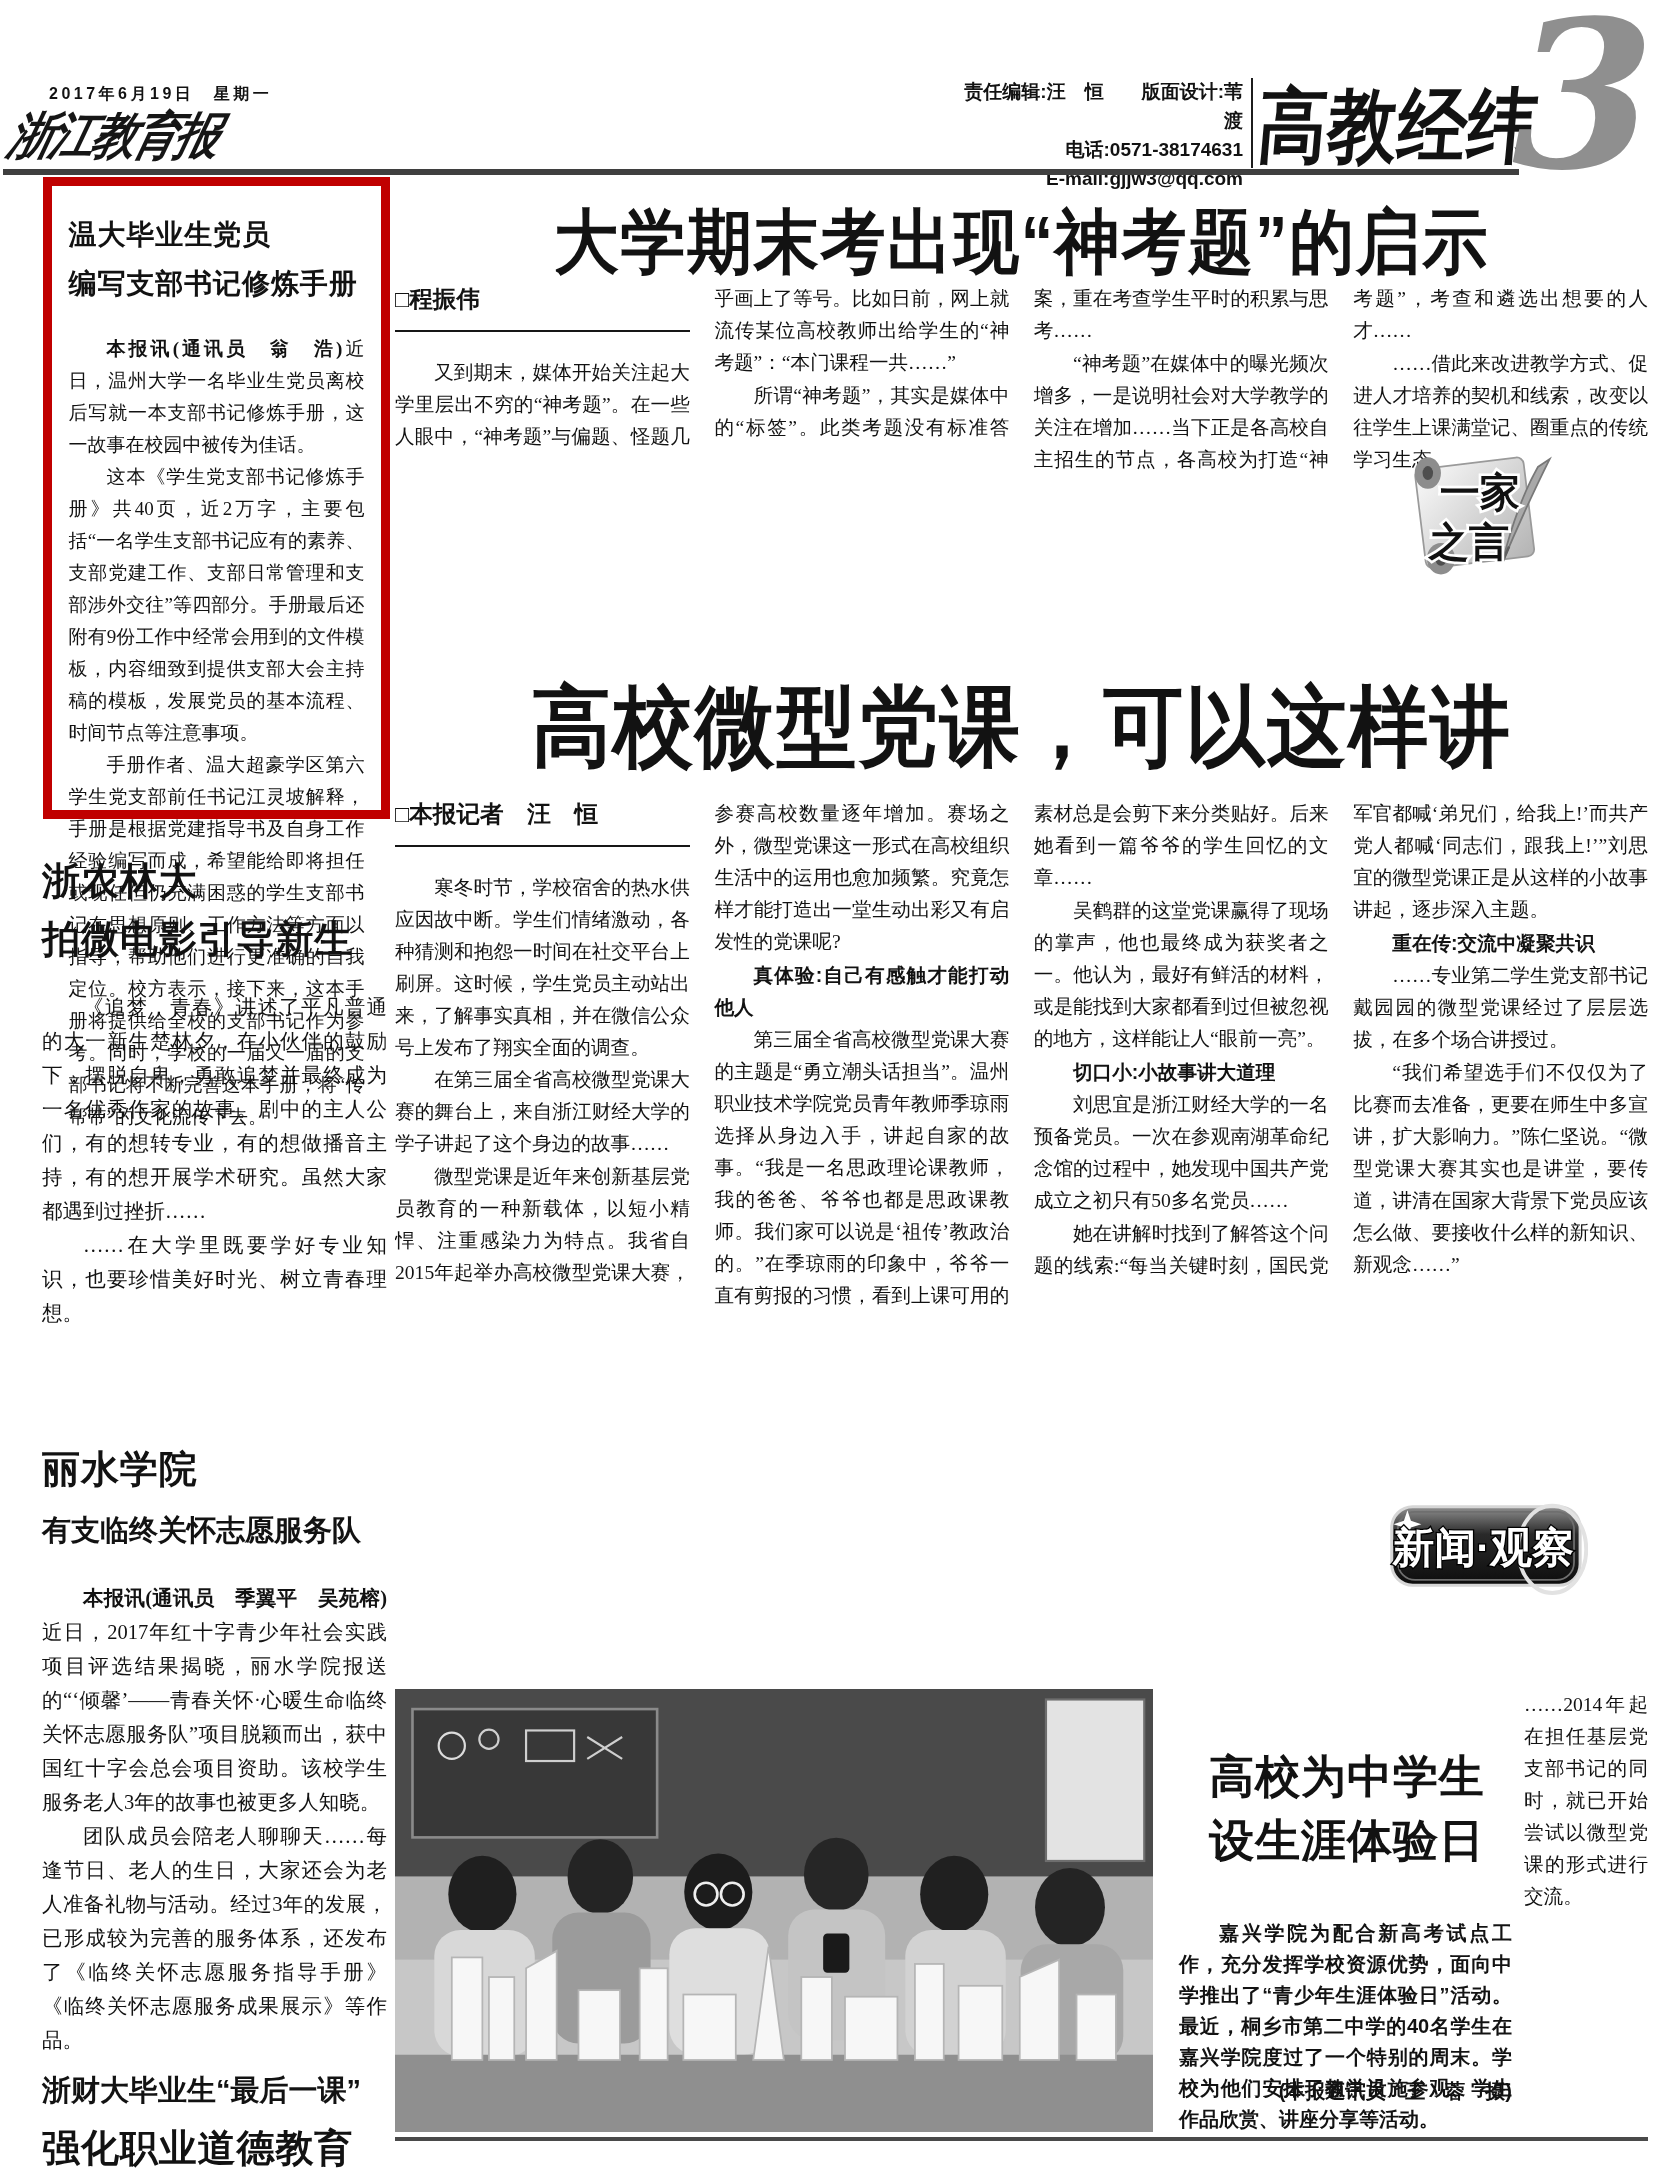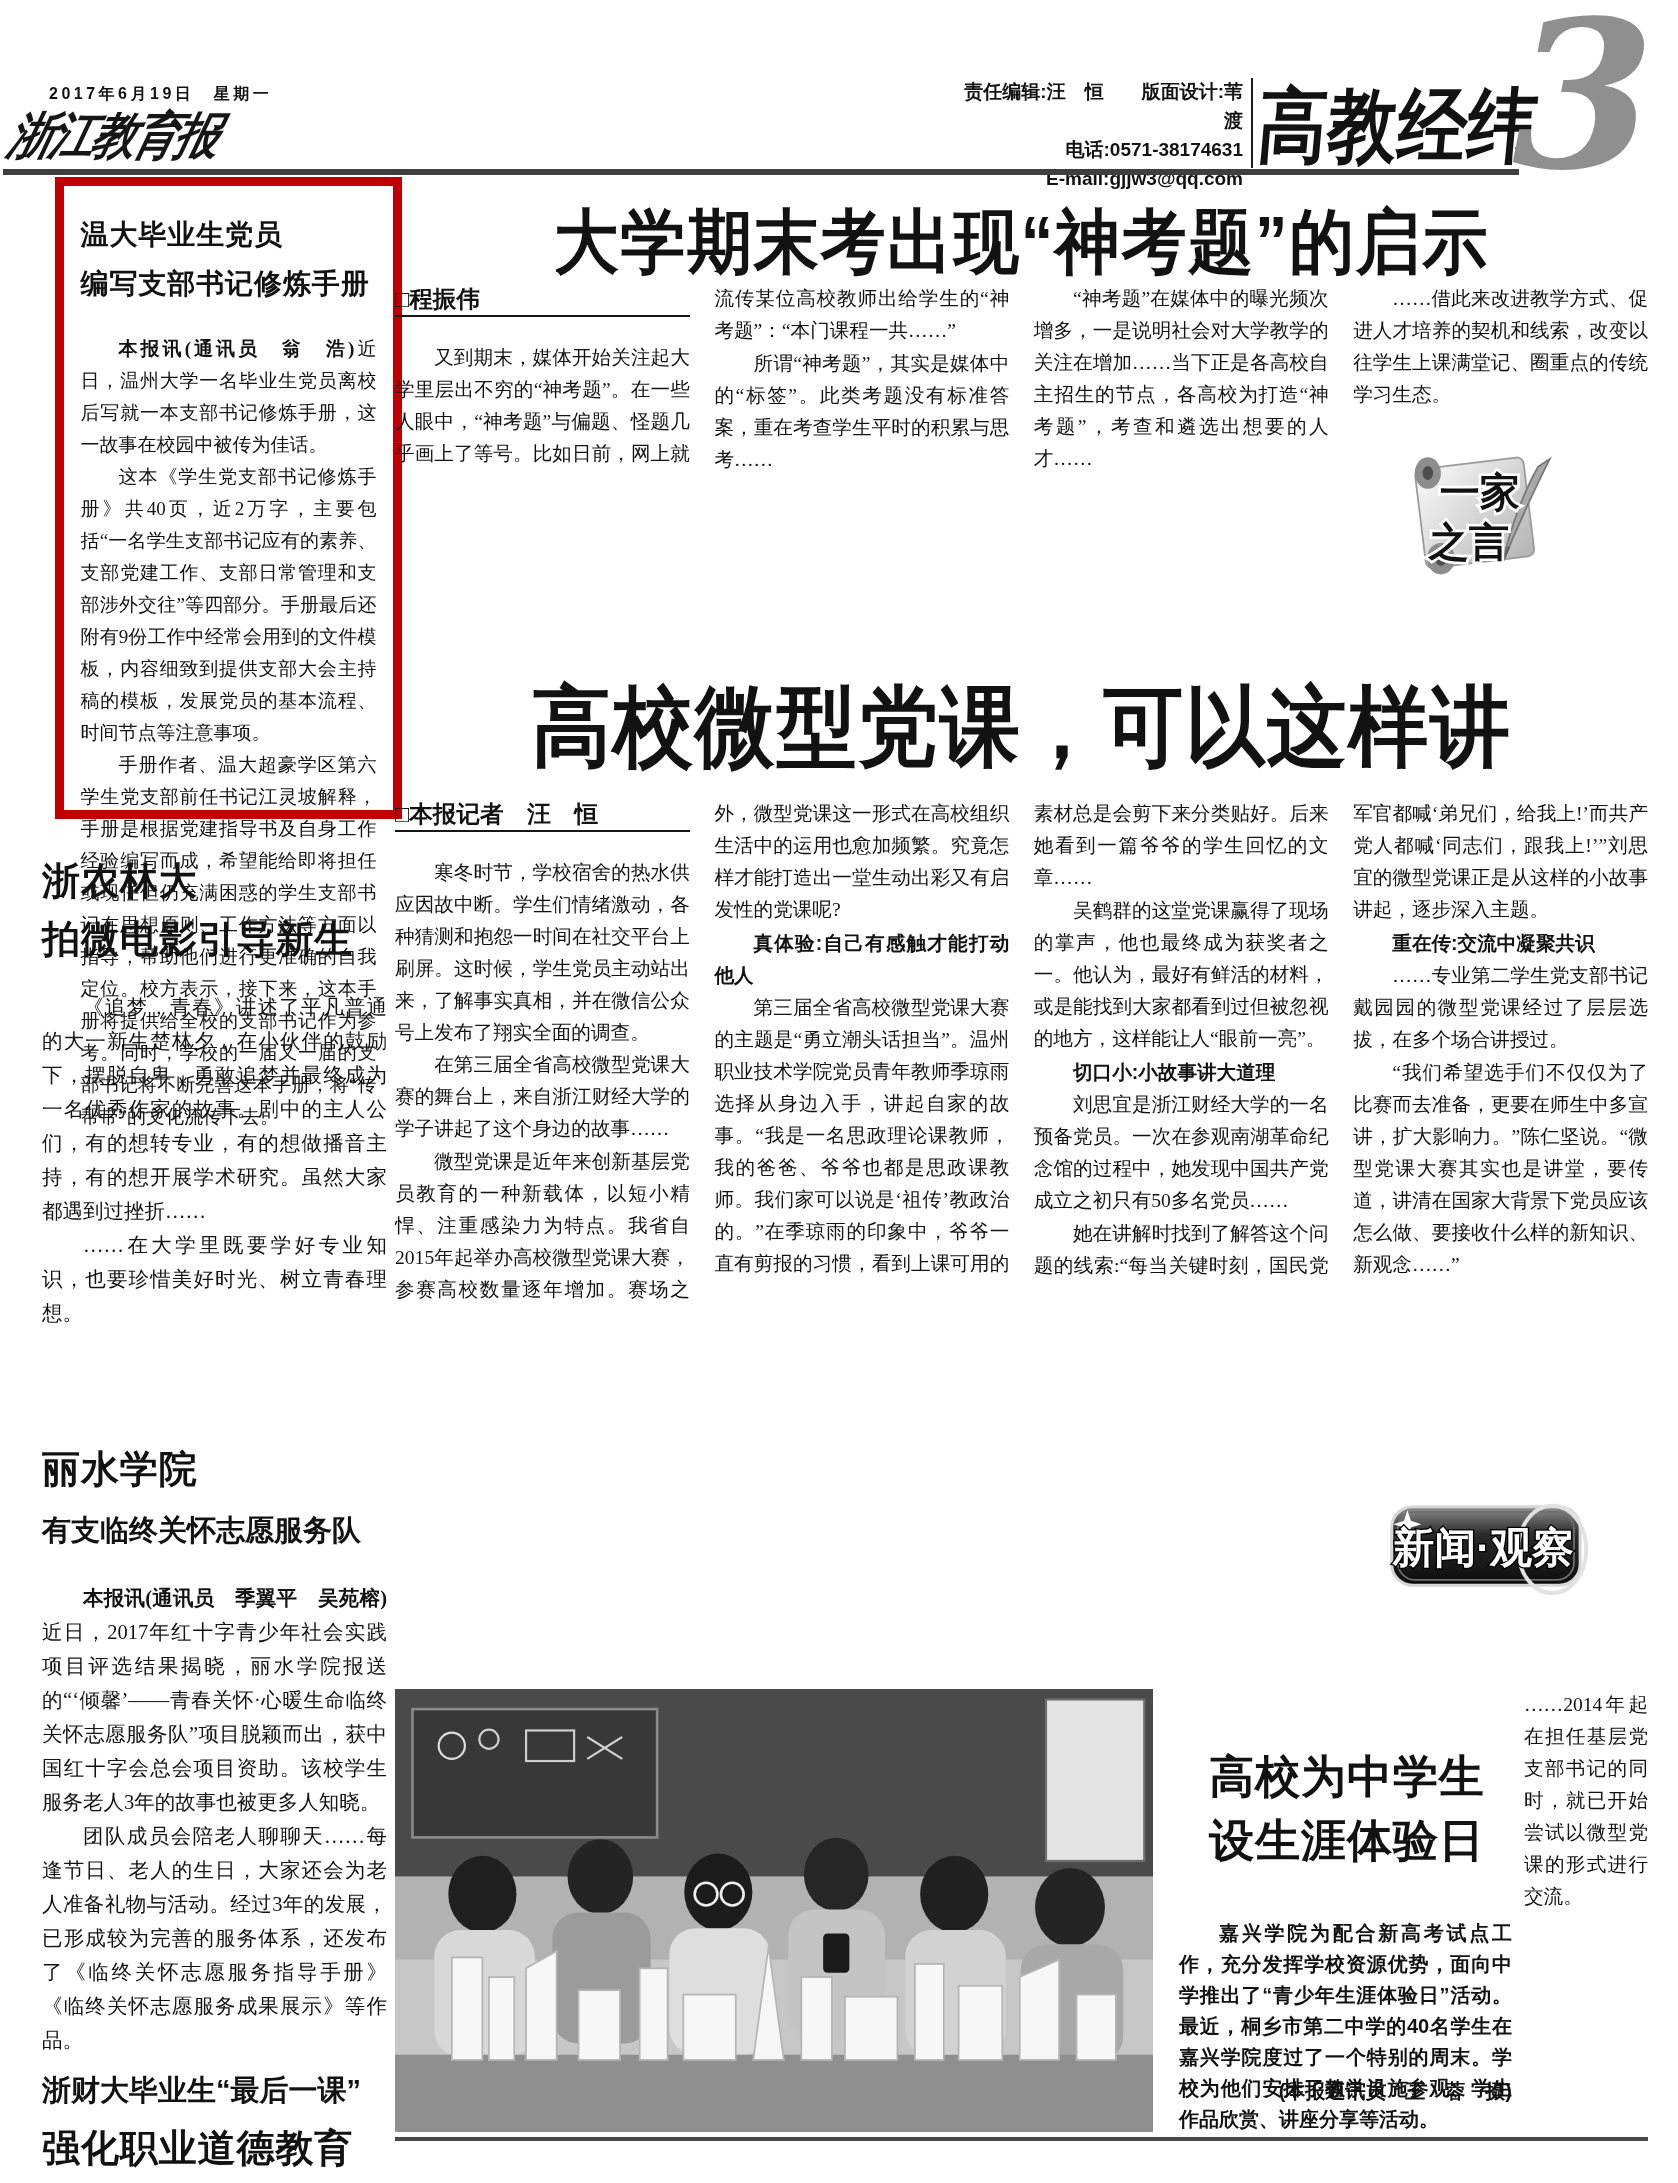--- a/index.html
+++ b/index.html
@@ -14,21 +14,21 @@
             letter-spacing:-3.5px;transform:skewX(-14deg) scaleY(1.12);transform-origin:left top;color:#161616;}
   .edit-info{left:930px;top:77px;width:313px;text-align:right;font-size:19px;line-height:29px;font-weight:700;}
   .vline{left:1251px;top:78px;width:1.7px;height:90px;background:#1c1c1c;}
   .section-title{left:1263px;top:73px;font-size:69px;font-weight:900;letter-spacing:0.9px;
             transform:skewX(-5deg) scaleY(1.18);transform-origin:left top;}
   .page-num{left:1512px;top:-25px;font-size:205px;font-weight:bold;font-style:italic;color:#8f8f8f;
             font-family:"DejaVu Serif",serif;}
   .header-rule{left:2.6px;top:169px;width:1516px;height:6.1px;background:#3f3f3f;}
 
   
-  .red-box{left:55px;top:177px;width:347px;height:642px;border:9.6px solid #c00000;
+  .red-box{left:43px;top:177px;width:347px;height:642px;border:9.6px solid #c00000;
            box-sizing:border-box;padding:18.3px 16.6px 13px 16.6px;background:#fff;}
   .red-box h2{margin:6.1px 0 25px 0;font-size:28px;line-height:49px;font-weight:800;letter-spacing:0.9px;}
   .body-p{margin:0;font-size:19px;line-height:32px;text-align:justify;text-indent:2em;}
   .red-box .body-p{font-size:19px;line-height:32px;}
 
   
   .side-art{left:42px;width:345px;}
   .side-head{font-weight:900;font-size:38px;line-height:58px;letter-spacing:0.9px;margin:0 0 22px 0;}
   .side-head .fit{font-size:29px;letter-spacing:0;}
   .side-body p{margin:0;font-size:20.5px;line-height:34px;text-align:justify;text-indent:2em;}
@@ -40,21 +40,21 @@
           letter-spacing:1.7px;transform:scaleY(1.1);transform-origin:center top;}
   .c-rule{left:395px;top:2137px;width:1253px;height:3.5px;background:#4a4a4a;}
   .c-head{left:395px;top:2178px;width:1253px;text-align:center;font-size:65px;font-weight:900;
           letter-spacing:1.3px;transform:scaleY(1.15);transform-origin:center top;}
 
   .cols{column-gap:24.5px;column-count:4;column-fill:balance;overflow:hidden;}
   .cols-a{left:395px;top:283px;width:1253px;height:369px;}
   .cols-b{left:395px;top:798px;width:1253px;height:870px;}
   .cols p{margin:0 0 0.9px 0;font-size:19.6px;line-height:32px;text-align:justify;text-indent:2em;}
   .byline{break-inside:avoid;font-size:23.6px;font-weight:700;border-bottom:2.2px solid #161616;
-          margin-bottom:24.5px;}
+          padding-bottom:15px;margin-bottom:24.5px;}
   .subhead{break-inside:avoid;font-size:23.6px;font-weight:700;text-align:center;margin:20px 0 16.6px 0;text-indent:0;}
   .b-tail{left:1524px;top:1689px;width:124px;height:432px;overflow:hidden;}
   .b-tail p{margin:0;font-size:19.6px;line-height:32px;text-align:justify;}
 
   
   .photo-frame{left:395px;top:1689px;width:758px;height:443px;background:#bbb;}
   .photo-frame svg{display:block;width:100%;height:100%;}
   .p-head{left:1179px;top:1745px;width:336px;font-size:45px;font-weight:800;line-height:64px;letter-spacing:0.9px;text-align:center;}
   .p-cap{left:1179px;top:1918px;width:333px;font-size:20px;line-height:31px;text-align:justify;
          text-indent:2em;font-weight:700;}

